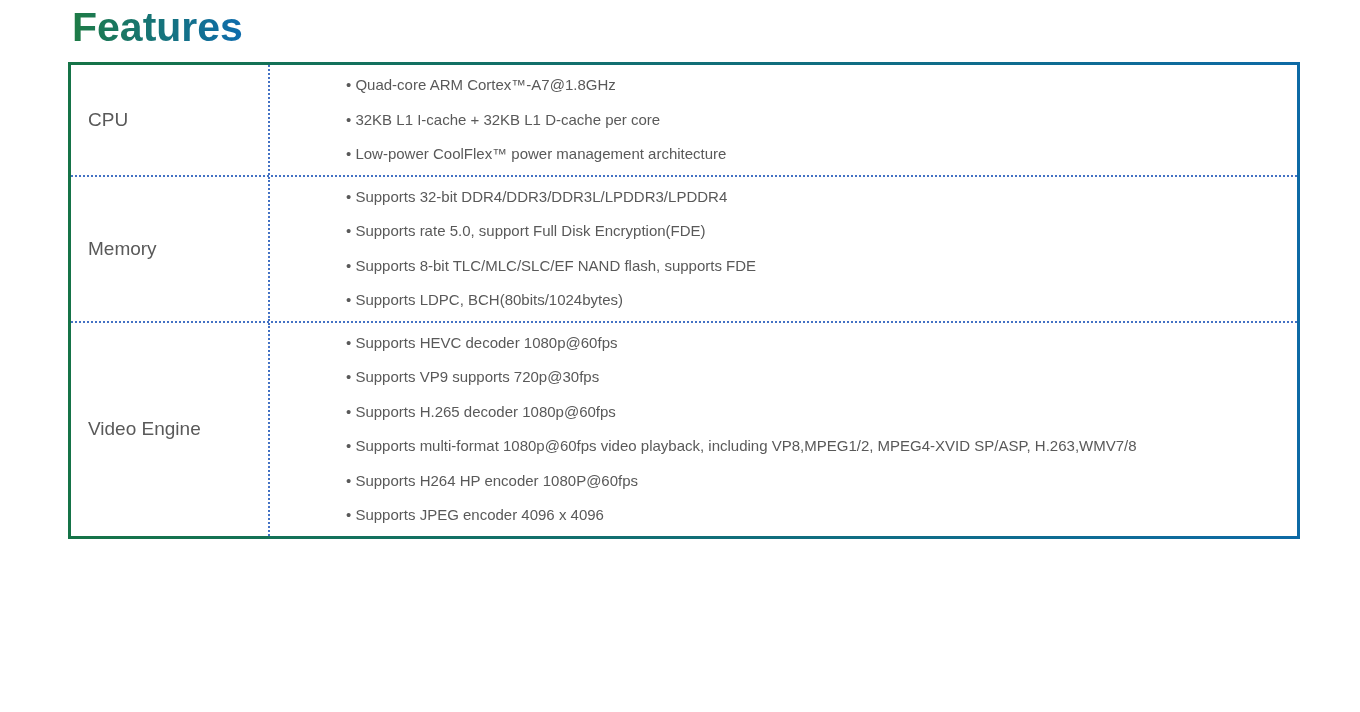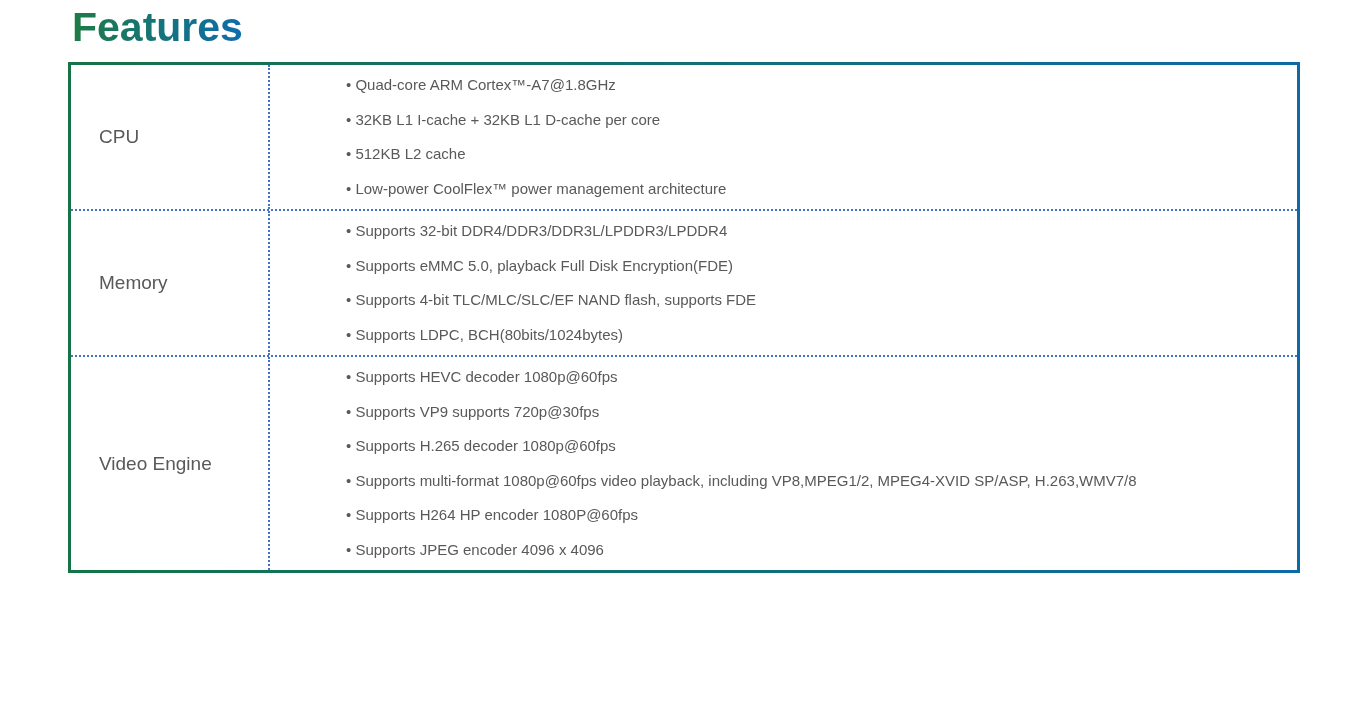--- a/index.html
+++ b/index.html
@@ -40,21 +40,21 @@
   }
 
   .frow { display: flex; }
   .frow + .frow { border-top: 2px dotted var(--dotted-color, #4472c4); }
 
   .flabel {
     width: 197px;
     min-width: 197px;
     display: flex;
     align-items: center;
-    padding-left: 28px;
+    padding-left: 17px;
     box-sizing: border-box;
     font-size: 19px;
     color: var(--text-color, #595959);
   }
 
   .fcontent {
     flex: 1;
     border-left: 2px dotted var(--dotted-color, #4472c4);
     padding: 3px 14px 3px 76px;
     box-sizing: border-box;
@@ -84,34 +84,33 @@
 
   <div class="features-table">
       <div class="frow">
         <div class="flabel">
           <span>CPU</span>
         </div>
         <div class="fcontent">
           <ul class="fitems">
             <li>Quad-core ARM Cortex™-A7@1.8GHz</li>
             <li>32KB L1 I-cache + 32KB L1 D-cache per core</li>
-            <li>512KB L2 cache</li>
             <li>Low-power CoolFlex™ power management architecture</li>
           </ul>
         </div>
       </div>
       <div class="frow">
         <div class="flabel">
           <span>Memory</span>
         </div>
         <div class="fcontent">
           <ul class="fitems">
             <li>Supports 32-bit DDR4/DDR3/DDR3L/LPDDR3/LPDDR4</li>
-            <li>Supports eMMC 5.0, playback Full Disk Encryption(FDE)</li>
-            <li>Supports 4-bit TLC/MLC/SLC/EF NAND flash, supports FDE</li>
+            <li>Supports rate 5.0, support Full Disk Encryption(FDE)</li>
+            <li>Supports 8-bit TLC/MLC/SLC/EF NAND flash, supports FDE</li>
             <li>Supports LDPC, BCH(80bits/1024bytes)</li>
           </ul>
         </div>
       </div>
       <div class="frow">
         <div class="flabel">
           <span>Video Engine</span>
         </div>
         <div class="fcontent">
           <ul class="fitems">

